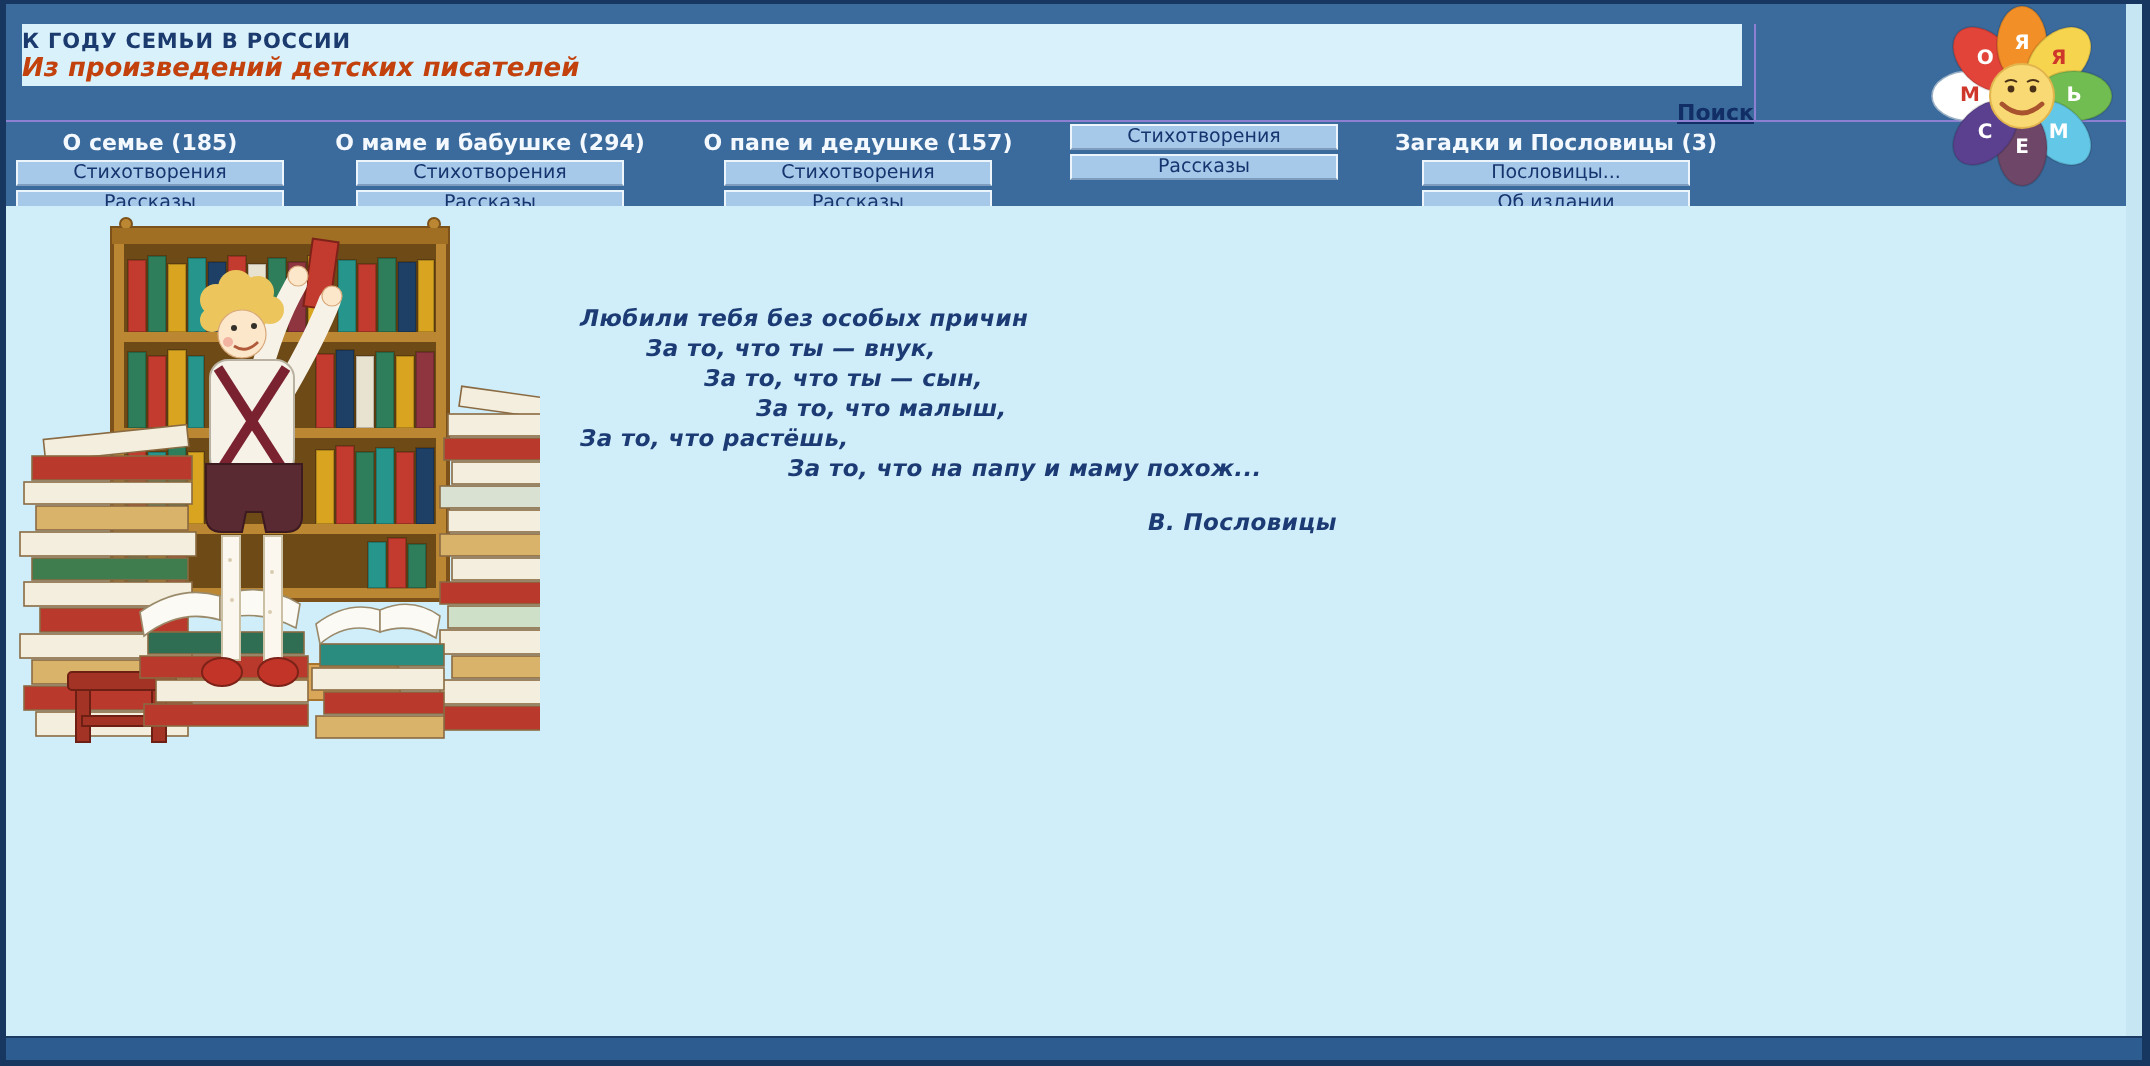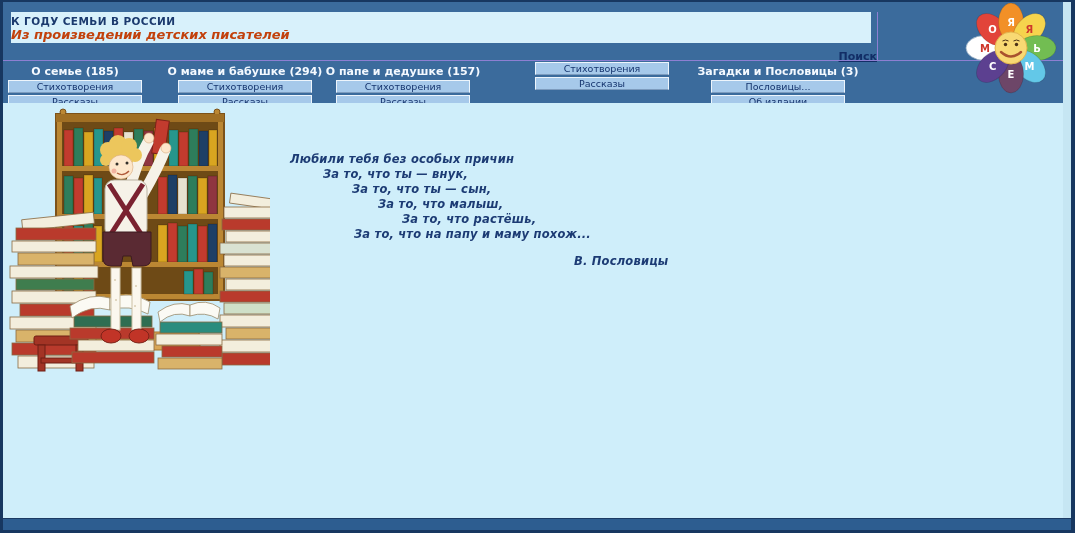--- a/index.html
+++ b/index.html
@@ -58,21 +58,21 @@
   .nav-col .col-title{
     font-size:11px;font-weight:bold;color:#f4f9ff;line-height:12px;
     padding-top:6px;white-space:nowrap;
   }
   .nav-btn{
     width:132px;height:11px;margin:2px auto 0 auto;
     background:#a6c9ea;border:1px solid #edf5fc;border-bottom-color:#7d9cbe;
     font-size:9.5px;line-height:11px;color:#16356e;cursor:pointer;
     white-space:nowrap;overflow:hidden;
   }
-  .col1{left:-13px}.col2{left:157px}.col3{left:315px}.col4{left:514px}.col5{left:690px}
+  .col1{left:-13px}.col2{left:157px}.col3{left:341px}.col4{left:514px}.col5{left:690px}
   
   .logo{position:absolute;left:956px;top:0px;width:104px;height:96px;}
   .petal-letter{font-size:10px;font-weight:bold;fill:#ffffff;
     text-anchor:middle;dominant-baseline:central;}
   .petal-letter.letter-red{fill:#cf372b;}
   
   .content{
     position:absolute;left:0;top:101px;width:1060px;height:292px;
     background:#cfeefa;
   }
@@ -333,21 +333,21 @@
           <path d="M109,65 Q115,69 121,63" stroke="#b05a3a" stroke-width="1.4" fill="none"></path>
         </g>
       </g>
     </svg>
 
     <div class="poem">
       <div class="pl" style="margin-left:0">Любили тебя без особых причин</div>
       <div class="pl" style="margin-left:33px">За то, что ты — внук,</div>
       <div class="pl" style="margin-left:62px">За то, что ты — сын,</div>
       <div class="pl" style="margin-left:88px">За то, что малыш,</div>
-      <div class="pl" style="margin-left:112px">За то, что растёшь,</div>
-      <div class="pl" style="margin-left:64px">За то, что на папу и маму похож...</div>
+      <div class="pl" style="">За то, что растёшь,</div>
+      <div class="pl" style="margin-left:104px">За то, что на папу и маму похож...</div>
       <div class="author">В. Пословицы</div>
     </div>
   </div>
 </div>
 
 <div class="right-strip"></div>
 <div class="bottom-bar"></div>
 
 </body></html>

